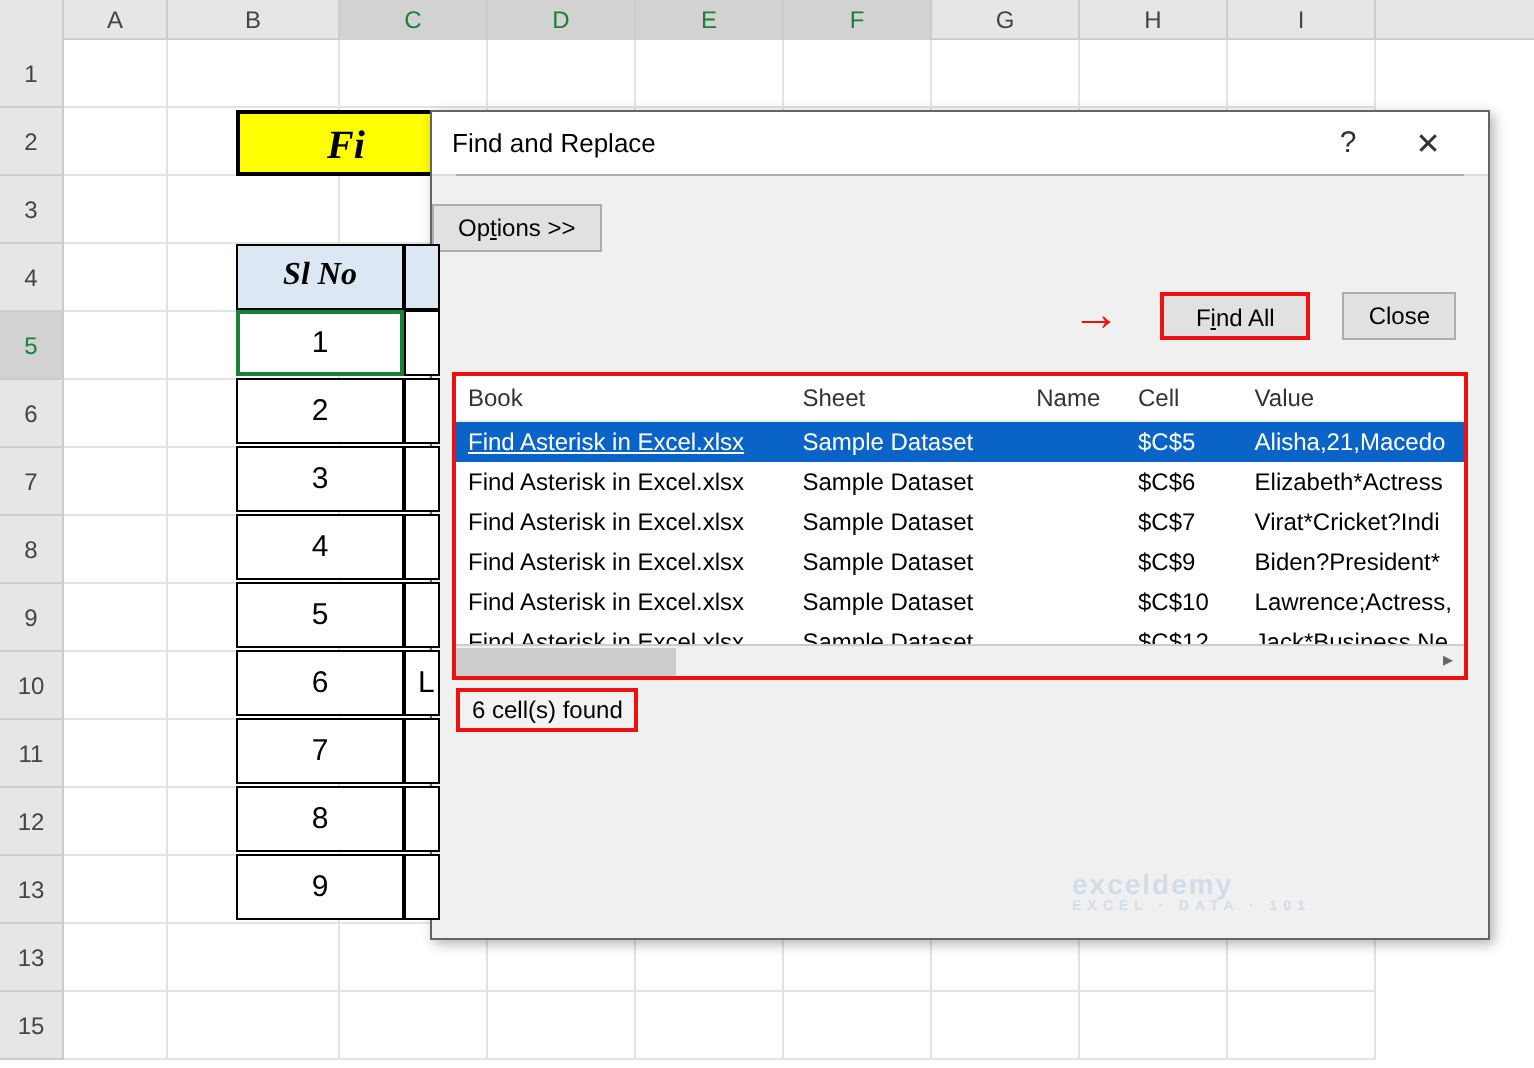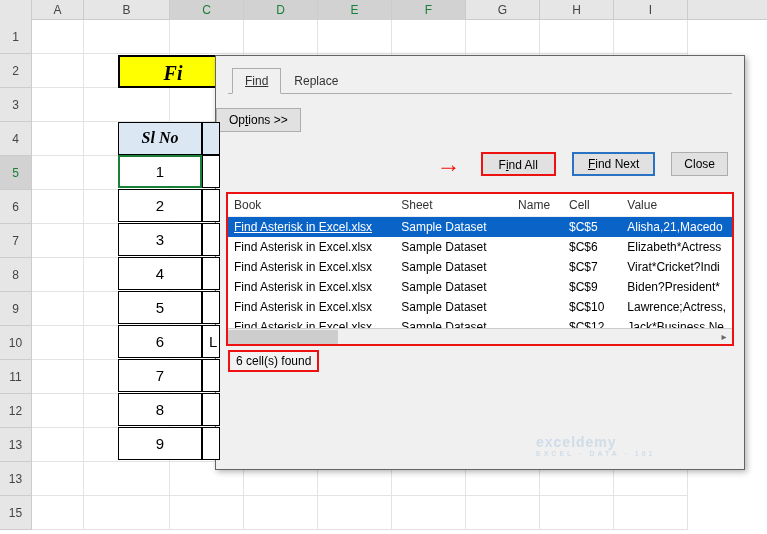--- a/index.html
+++ b/index.html
@@ -268,32 +268,32 @@
     </div>
   </div>
 
 <div class="banner" style="left:118px; top:55px; width:110px; height:33px;">
   <span>Fi</span>
 </div>
 
 <div class="thdr" style="left:118px; top:122px; width:84px; height:33px;">Sl No</div>
 
 <div class="dialog">
-  <div class="tabs">
-    <div class="tab active"><span class="u">Find</span></div>
-    <div class="tab"><span>Replace</span></div>
+  <div class="titlebar">
+    <span class="t">Find and Replace</span>
+    <span class="help">?</span>
+    <span class="close">✕</span>
   </div>
   <div class="tabline"></div>
   <div class="opts">
     <button class="btn"><span>Op<span class="u">t</span>ions &gt;&gt;</span></button>
   </div>
   <div class="btnrow">
     <span class="arrow">→</span>
     <button class="btn primary"><span>F<span class="u">i</span>nd All</span></button>
-    <button class="btn blue"><span><span class="u">F</span>ind Next</span></button>
     <button class="btn">Close</button>
   </div>
   <div class="results-wrap">
     <table class="results">
       <thead>
           <tr>
         <th style="width:170px">Book</th>
         <th style="width:120px">Sheet</th>
         <th style="width:52px">Name</th>
         <th style="width:60px">Cell</th>

